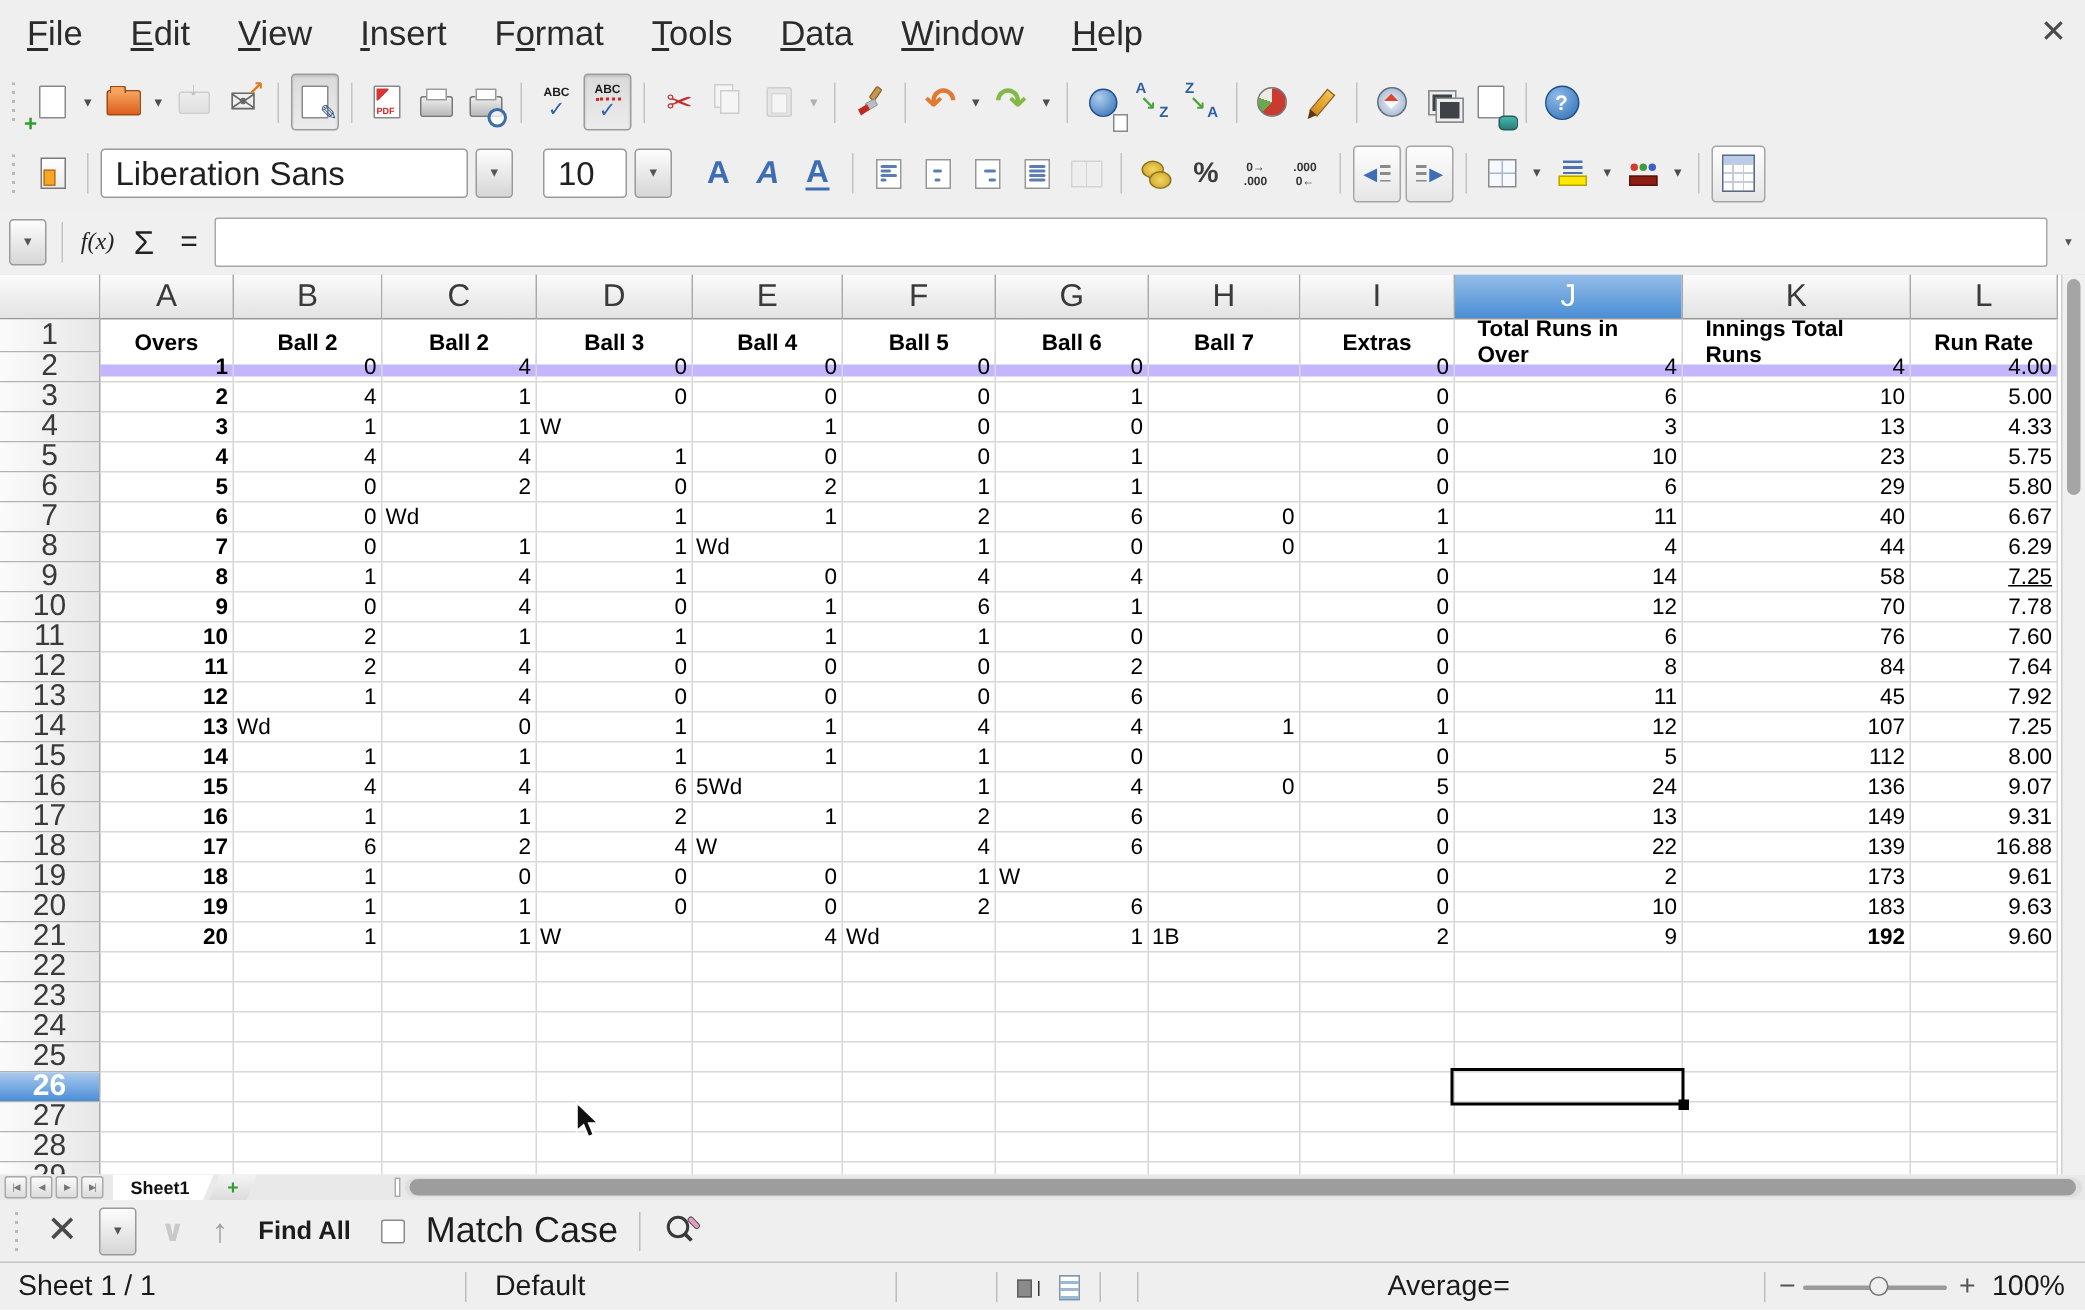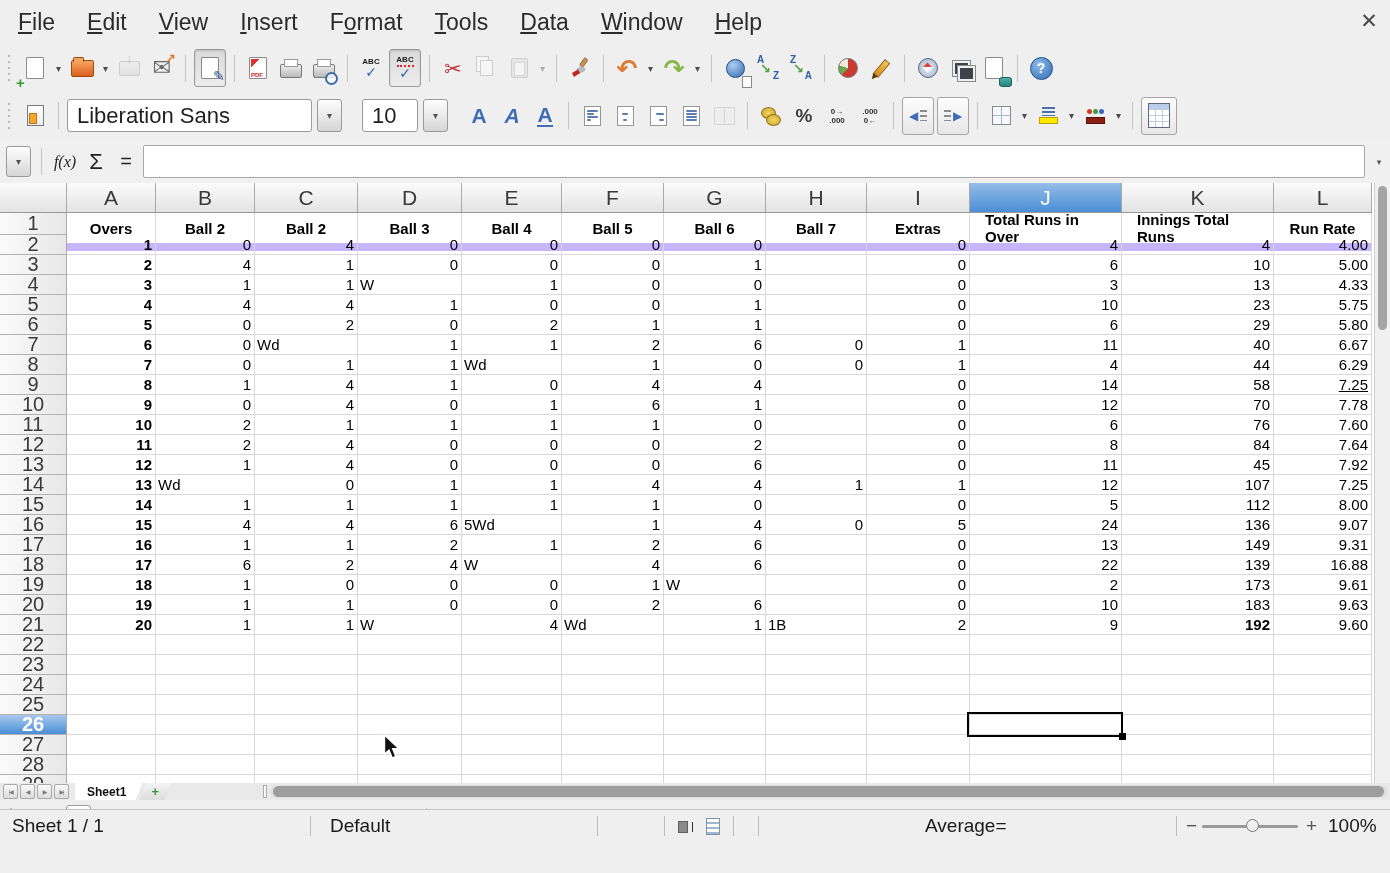--- a/index.html
+++ b/index.html
@@ -154,21 +154,21 @@
   #findclose{font-size:25px;font-weight:bold;color:#4a4a4a;margin:0 6px;line-height:1}
   #find-input{width:208px;height:30px;border:1px solid #8a8a8a;border-radius:3px;background:#fff;font-size:21px;font-family:inherit;padding:0 8px;color:#222}
   #find-input::placeholder{color:#9a9a9a}
   .fnavdown{font-size:20px;font-weight:bold;color:#c9c9c9;margin-left:10px}
   .fnavup{font-size:22px;font-weight:bold;color:#9d9d9d;margin-left:12px}
   #findall{font-size:17px;font-weight:bold;color:#1d1d1d;margin-left:14px}
   #mcbox{width:14px;height:14px;background:#fff;border:1px solid #8a8a8a;border-radius:2px;margin-left:14px}
   #matchcase{font-size:24px;color:#1d1d1d;margin-left:8px}
   .fsep{width:1px;height:26px;background:#bdbdbd;margin:0 8px}
   
-  #statusbar{top:809px;height:32px;background:#efeff0;border-top:1px solid #c4c4c4;font-size:19px;color:#1a1a1a}
+  #statusbar{top:841px;height:32px;background:#efeff0;border-top:1px solid #c4c4c4;font-size:19px;color:#1a1a1a}
   #statusbar .sbt{position:absolute;top:0;height:32px;display:flex;align-items:center}
   .ssep{position:absolute;top:6px;width:1px;height:20px;background:#bdbdbd}
   #insico{position:absolute;left:678px;top:11px;width:8px;height:10px;background:#8a8a8a;border:1px solid #5f5f5f}
   #insico::after{content:"";position:absolute;right:-6px;top:0;width:1px;height:10px;background:#333}
   #modico{position:absolute;left:706px;top:8px;width:12px;height:15px;background:#fff;border:1px solid #7e95aa;
           background-image:repeating-linear-gradient(180deg,transparent 0 3px,#9db8d2 3px 5px)}
   #ztrack{position:absolute;left:1202px;top:15px;width:96px;height:3px;background:#9a9a9a;border-radius:2px}
   #zthumb{position:absolute;left:1246px;top:9px;width:11px;height:11px;border:1px solid #777;background:#efefef;border-radius:50%}
   #zoomout{position:absolute;left:1186px;top:0;height:32px;display:flex;align-items:center;font-size:19px;color:#555}
   #zoomin{position:absolute;left:1306px;top:0;height:32px;display:flex;align-items:center;font-size:19px;color:#555}

